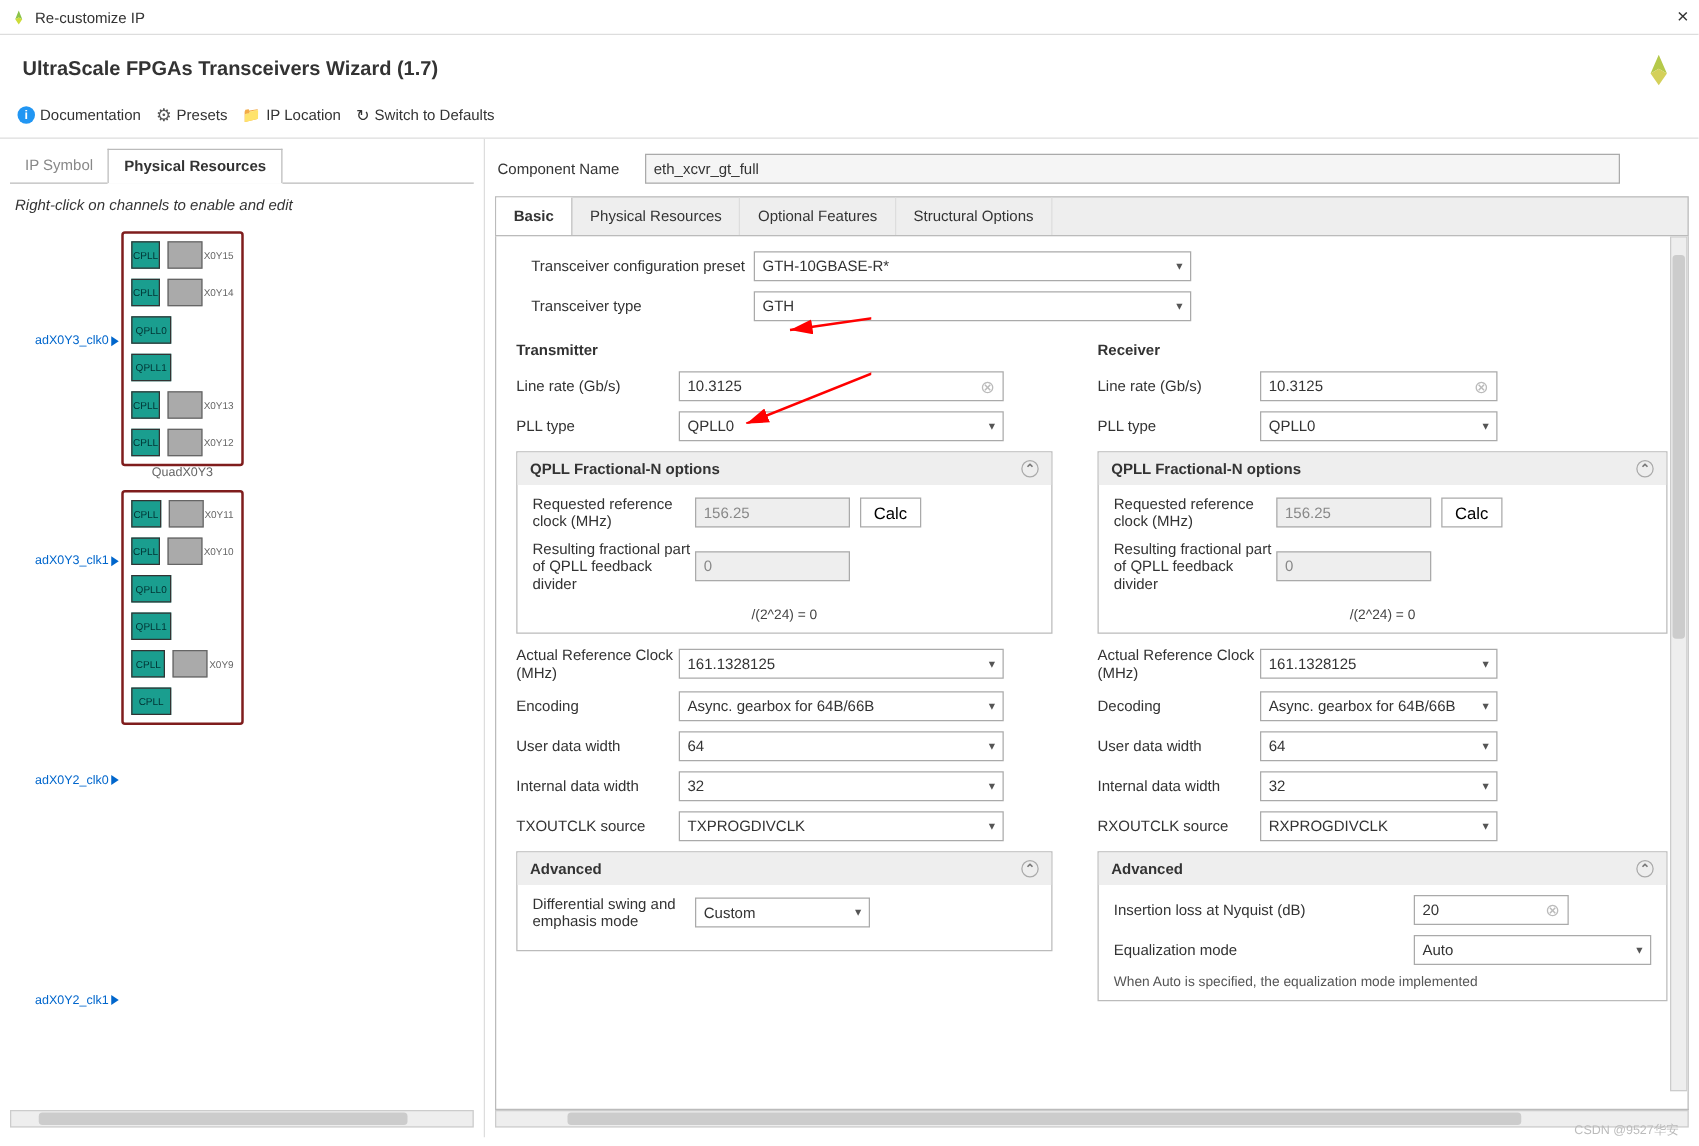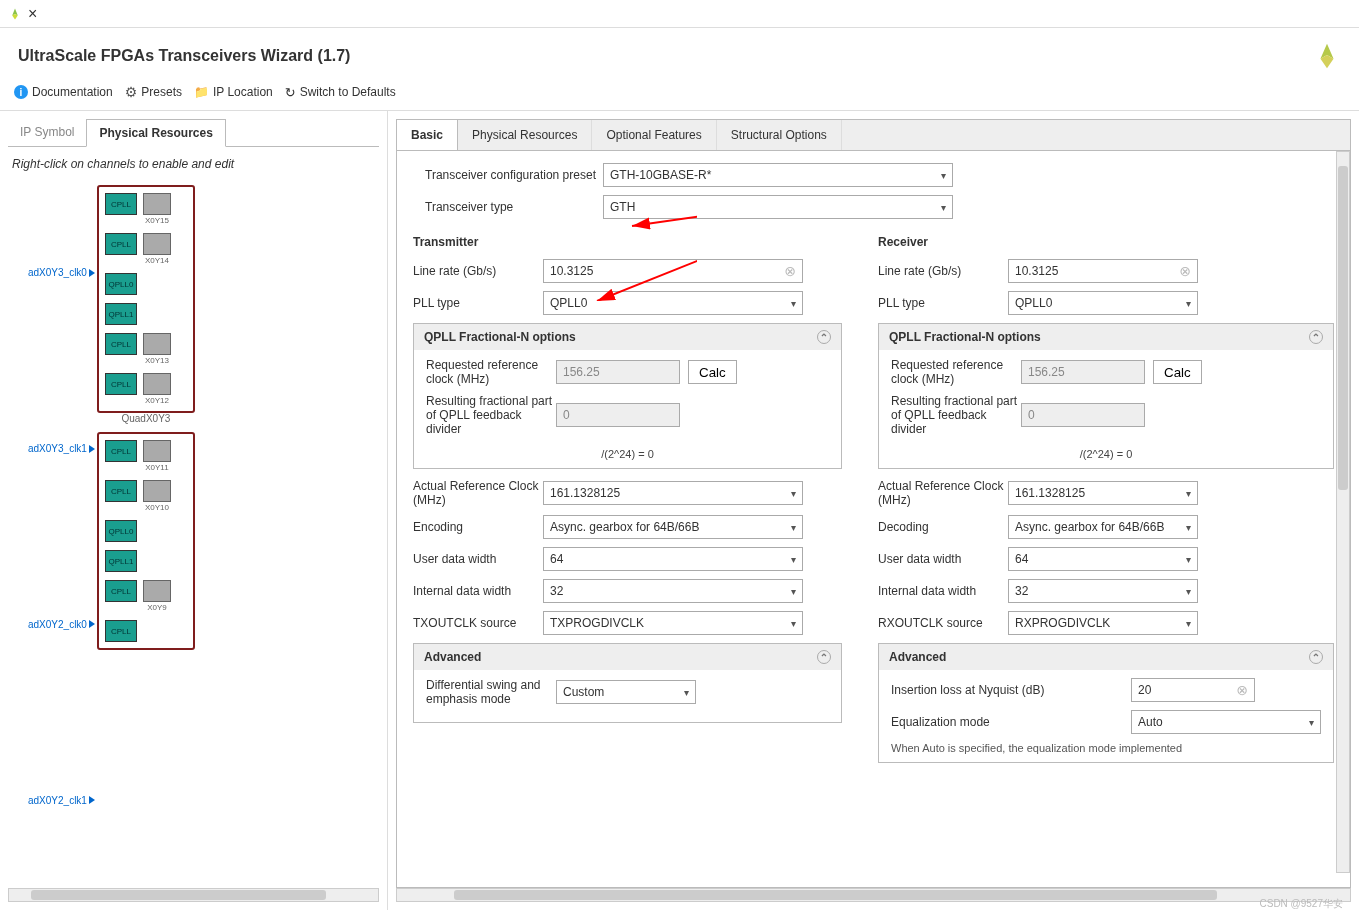--- a/index.html
+++ b/index.html
@@ -23,21 +23,21 @@
     .hint { font-style: italic; padding: 10px 4px; }
     .channelarea { flex: 1; overflow: auto; padding: 4px 0 0 20px; position: relative; display:flex; gap: 2px;}
     .leftlabels { display: flex; flex-direction: column; justify-content: space-around; font-size: 10px; color: #06c; }
     .leftlabels div { display: inline-flex; align-items:center; gap:2px; }
     .leftlabels .arrow { border-left: 6px solid #06c; border-top:4px solid transparent; border-bottom:4px solid transparent; display:inline-block; }
     .quad { border: 2px solid #7f1d1d; border-radius: 3px; width: 98px; padding: 6px 6px; display: inline-flex; flex-direction: column; gap: 8px; }
     .quadlbl { text-align: center; font-size: 10px; color: #666; margin-bottom:8px; }
     .chrow { display: flex; gap: 6px; align-items: flex-start; }
     .chip { width: 32px; height: 22px; background: #1a9e8f; border: 1px solid #333; font-size: 8px; color: #033; display:flex; align-items:center; justify-content:center; }
     .chipgray { width: 28px; height: 22px; background: #aaa; border: 1px solid #666; display:flex; flex-direction:column; align-items:center;}
-    .chipcol { display: flex; flex-direction: column; align-items:center; gap:1px;}
+    .chipcol { display: flex; flex-direction: row; align-items:center; gap:1px;}
     .chiplbl { font-size: 8px; color: #666; }
     .comprow { display: flex; align-items: center; gap: 8px; padding: 4px 2px 10px; }
     .tinput { border: 1px solid #aaa; background: #f5f5f5; padding: 4px 6px; height: 24px; width: 780px; font-size: 12px; }
     .inner-tabs { display: flex; border: 1px solid #bbb; background: #eee; }
     .inner-tab { padding: 8px 14px; cursor: pointer; font-size: 12px; }
     .inner-tab.active { background: #fff; font-weight: bold; border-right: 1px solid #bbb; }
     .inner-tab:not(.active){ border-right: 1px solid #ddd; }
     .panel { flex:1; border: 1px solid #bbb; border-top: none; overflow: auto; padding: 12px 16px; position:relative; }
     .section-title { font-weight: bold; margin: 4px 0 10px; }
     .frow { display: flex; align-items: center; margin-bottom: 8px; }
@@ -72,20 +72,21 @@
     .refreshic { color:#333; font-size:13px; display:inline-block;}
   </style>
 </head>
 <body>
 
 <div class="titlebar">
   <svg class="logo" viewBox="0 0 20 20">
       <path d="M10 2 L14 12 L10 10 L6 12 Z" fill="#8bc34a"></path>
       <path d="M10 10 L14 12 L10 18 L6 12 Z" fill="#cddc39"></path>
     </svg>
+  <span class="title">Re-customize IP</span>
   <span class="close">×</span>
 </div>
 
 <div class="header">
   <div class="header-row">
     <h1>UltraScale FPGAs Transceivers Wizard (1.7)</h1>
     <svg class="biglogo" viewBox="0 0 30 30">
         <path d="M15 2 L22 18 L15 14 L8 18 Z" fill="#b5c94a"></path>
         <path d="M15 14 L22 18 L15 28 L8 18 Z" fill="#d4d05a"></path>
       </svg>
@@ -209,20 +210,24 @@
             </div>
         </div>
       </div>
     </div>
     <div class="scrollbar-h">
         <div class="thumb"></div>
       </div>
   </div>
 
   <div class="right">
+    <div class="comprow">
+      <span class="flabel" style="width:110px">Component Name</span>
+      <div class="tinput"><span>eth_xcvr_gt_full</span></div>
+    </div>
     <div class="inner-tabs">
       <div class="inner-tab active">Basic</div>
       <div class="inner-tab">Physical Resources</div>
       <div class="inner-tab">Optional Features</div>
       <div class="inner-tab">Structural Options</div>
     </div>
     <div class="panel">
 
       <div class="frow" style="margin-left:12px">
         <span class="flabel">Transceiver configuration preset</span>

